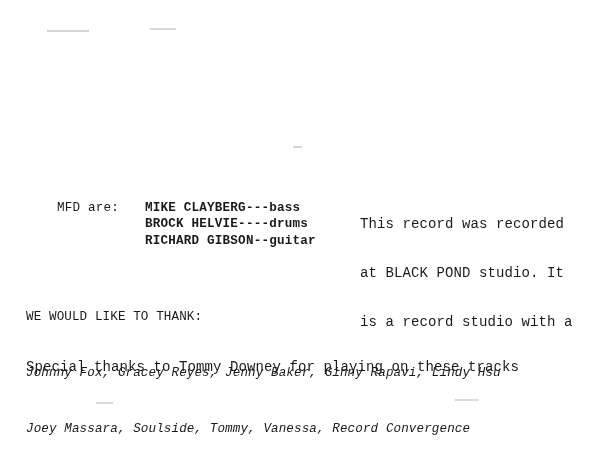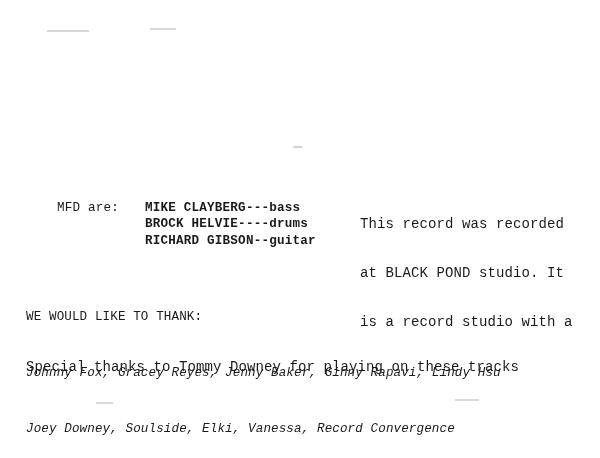--- a/index.html
+++ b/index.html
@@ -147,20 +147,20 @@
 
   <div class="record-note">
     <div>This record was recorded</div>
     <div>at BLACK POND studio. It</div>
     <div>is a record studio with a</div>
   </div>
 
   <div class="thanks-block">
     <div class="thanks-heading">WE WOULD LIKE TO THANK:</div>
     <div class="thanks-line">Johnny Fox, Gracey Reyes, Jenny Baker, Ginny Rapavi, Lindy Hsu</div>
-    <div class="thanks-line">Joey Downey, Soulside, Elki, Vanessa, Record Convergence</div>
+    <div class="thanks-line">Joey Massara, Soulside, Tommy, Vanessa, Record Convergence</div>
     
     
   </div>
 
   <div class="special-thanks">Special thanks to Tommy Downey for playing on these tracks</div>
 
 </div>
 
 </body></html>

